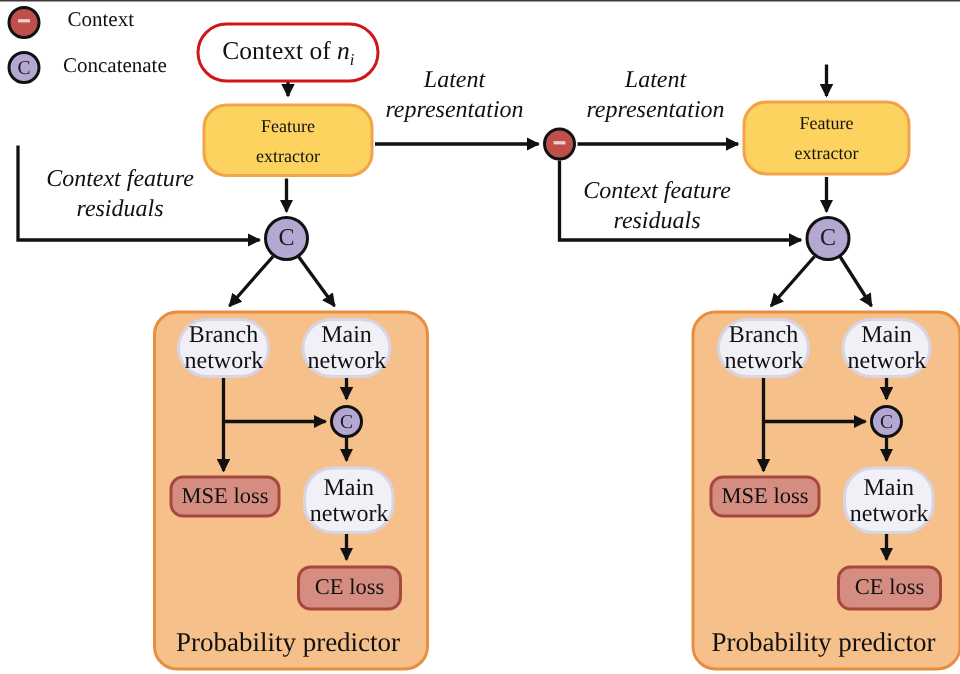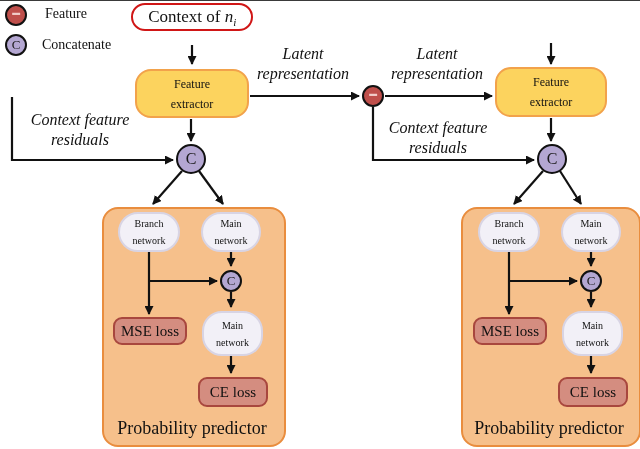--- a/index.html
+++ b/index.html
@@ -34,21 +34,21 @@
   .cat-glyph.small{font-size:13px;}
   
   .legend-label{font-size:14px;line-height:16px;z-index:3;}
   
   .predictor{
     background:var(--predictor-fill,#f6c08b);border:2.5px solid var(--predictor-border,#e98d3e);
     border-radius:16px;
   }
   .network{
     background:var(--network-fill,#f2f0f7);border:2px solid var(--network-border,#d8d4e4);
-    border-radius:20px;font-size:10px;line-height:17px;font-family:Liberation Serif, serif;
+    border-radius:20px;font-size:16px;line-height:17px;font-family:Liberation Serif, serif;
   }
   .network .inner{width:52px;}
   .loss{
     background:var(--loss-fill,#d48d80);border:2.5px solid var(--loss-border,#a8473e);
     border-radius:9px;font-size:15px;
   }
   .predictor-title{font-size:18px;z-index:3;text-align:center;}
 </style>
 </head>
 <body>
@@ -86,27 +86,27 @@
       <path d="M509,281 L577,281" marker-end="url(#ah)"></path>
       <path d="M591,252 L591,266" marker-end="url(#ah)"></path>
       <path d="M591,292 L591,307" marker-end="url(#ah)"></path>
       <path d="M591,356 L591,373" marker-end="url(#ah)"></path>
     </g>
   </svg>
 
   <div class="abs node circle op-sub" style="left:5px;top:4px;width:22px;height:22px;">
     <span class="minus-glyph">−</span>
   </div>
-  <div class="abs legend-label" style="left:45px;top:6px;">Feature</div>
+  <div class="abs legend-label" style="left:45px;top:6px;">Context</div>
   <div class="abs node circle op-cat" style="left:5px;top:34px;width:22px;height:22px;">
     <span class="cat-glyph small">C</span>
   </div>
   <div class="abs legend-label" style="left:42px;top:37px;">Concatenate</div>
 
-  <div class="abs node context" style="left:131px;top:3px;width:122px;height:28px;">
+  <div class="abs node context" style="left:131px;top:15px;width:122px;height:40px;">
     <span><span>Context of </span><span class="var">n</span><span class="sub">i</span></span>
   </div>
 
   <div class="abs node extractor" style="left:135px;top:69px;width:114px;height:49px;">
     <div class="inner">Feature extractor</div>
   </div>
   <div class="abs node extractor" style="left:495px;top:67px;width:112px;height:50px;">
     <div class="inner">Feature extractor</div>
   </div>
 

